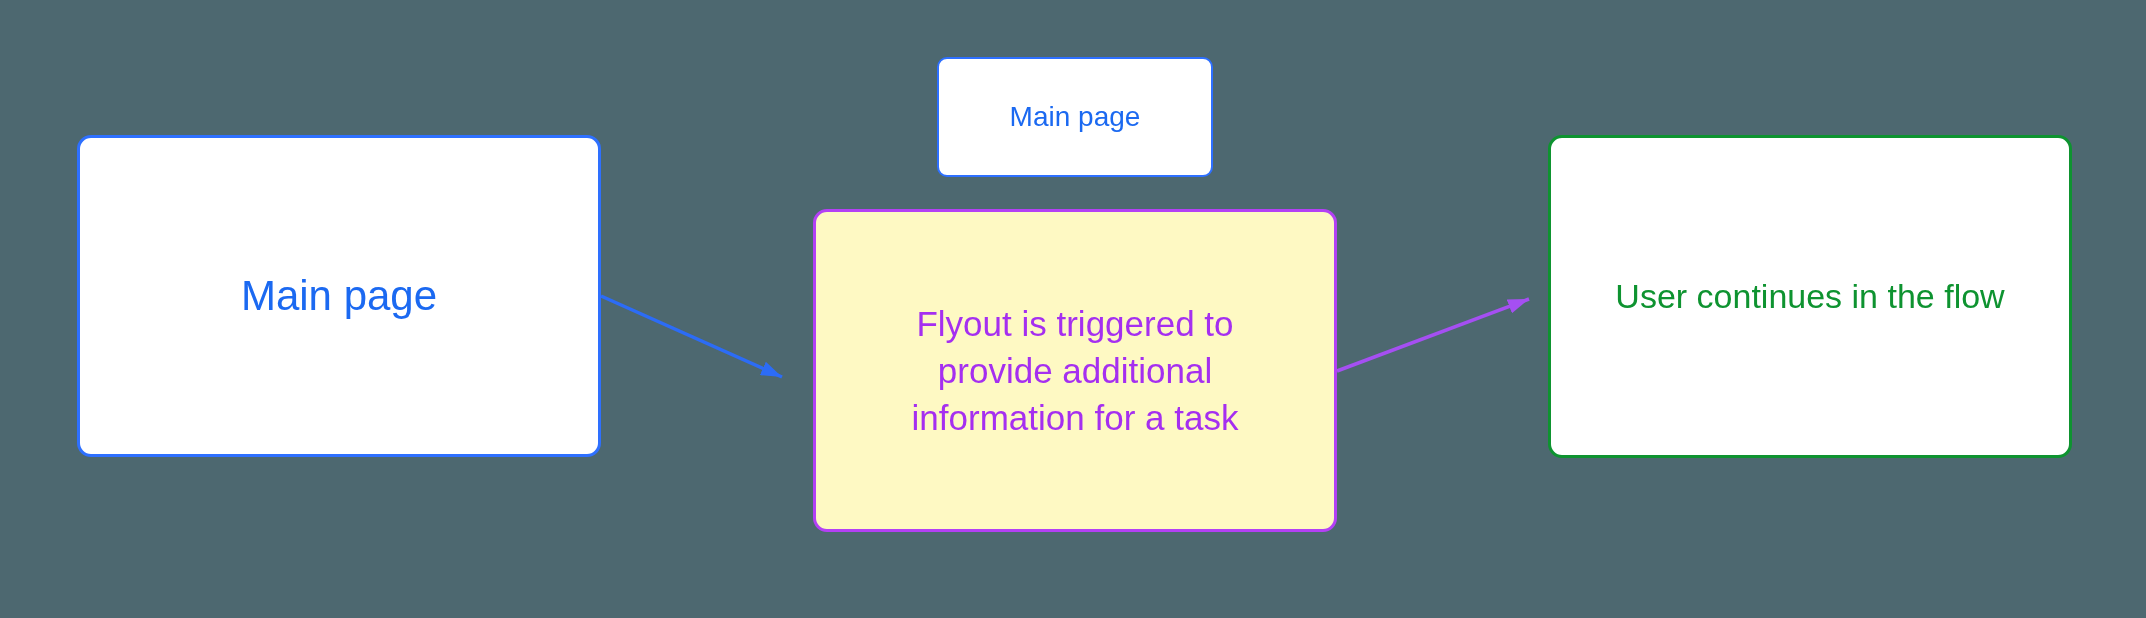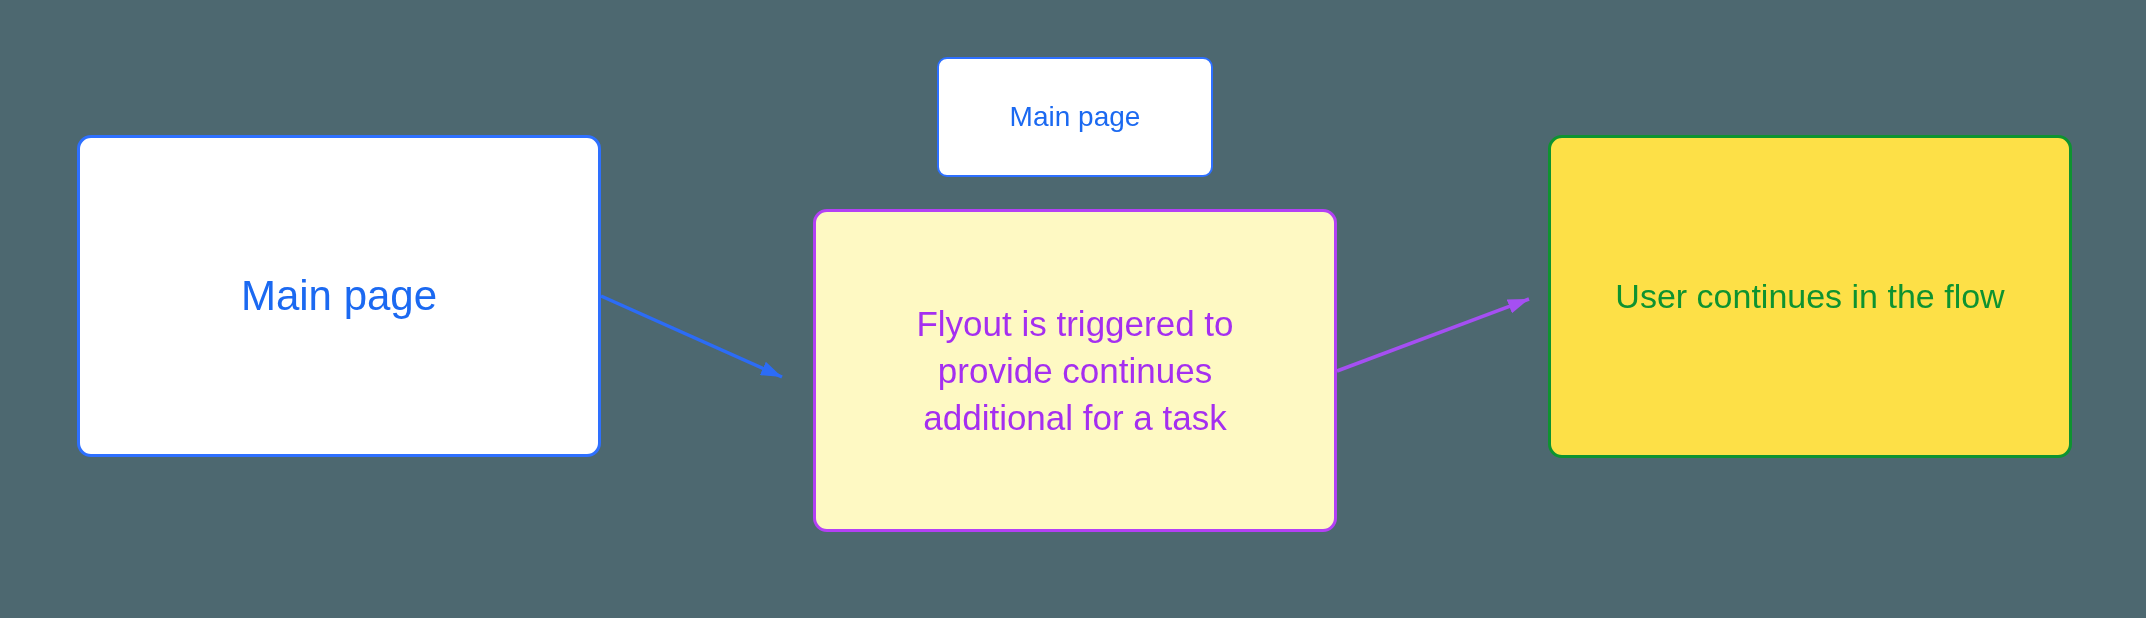--- a/index.html
+++ b/index.html
@@ -90,22 +90,22 @@
     <span class="label">Main page</span>
   </div>
 
   <div class="node" id="node-main-page-small" style="border-color: rgb(46, 112, 255); color: rgb(27, 105, 241); background-color: rgb(255, 255, 255);">
     <span class="label">Main page</span>
   </div>
 
   <div class="node" id="node-flyout" style="border-color: rgb(179, 64, 245); color: rgb(165, 47, 240); background-color: #fef9c3;">
     <div class="label">
       <div>Flyout is triggered to</div>
-      <div>provide continues</div>
-      <div>additional for a task</div>
+      <div>provide additional</div>
+      <div>information for a task</div>
     </div>
   </div>
 
-  <div class="node" id="node-user-continues" style="border-color: rgb(14, 147, 48); color: rgb(14, 147, 48); background-color: #fde047;">
+  <div class="node" id="node-user-continues" style="border-color: rgb(14, 147, 48); color: rgb(14, 147, 48); background-color: #ffffff;">
     <span class="label">User continues in the flow</span>
   </div>
 
 </div>
 
 </body></html>

